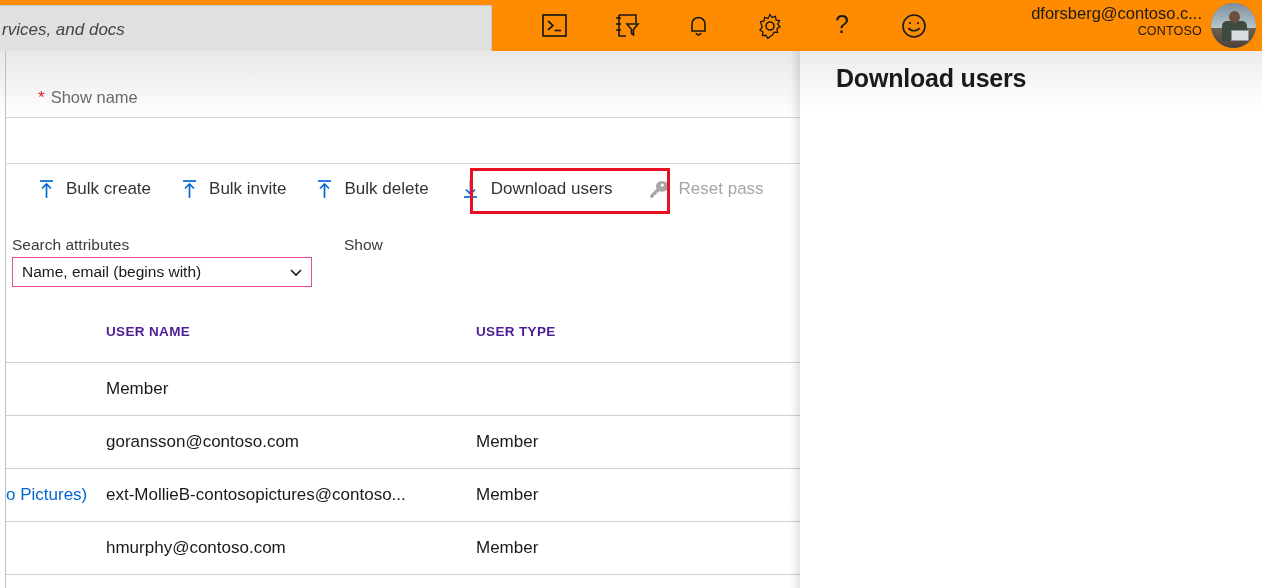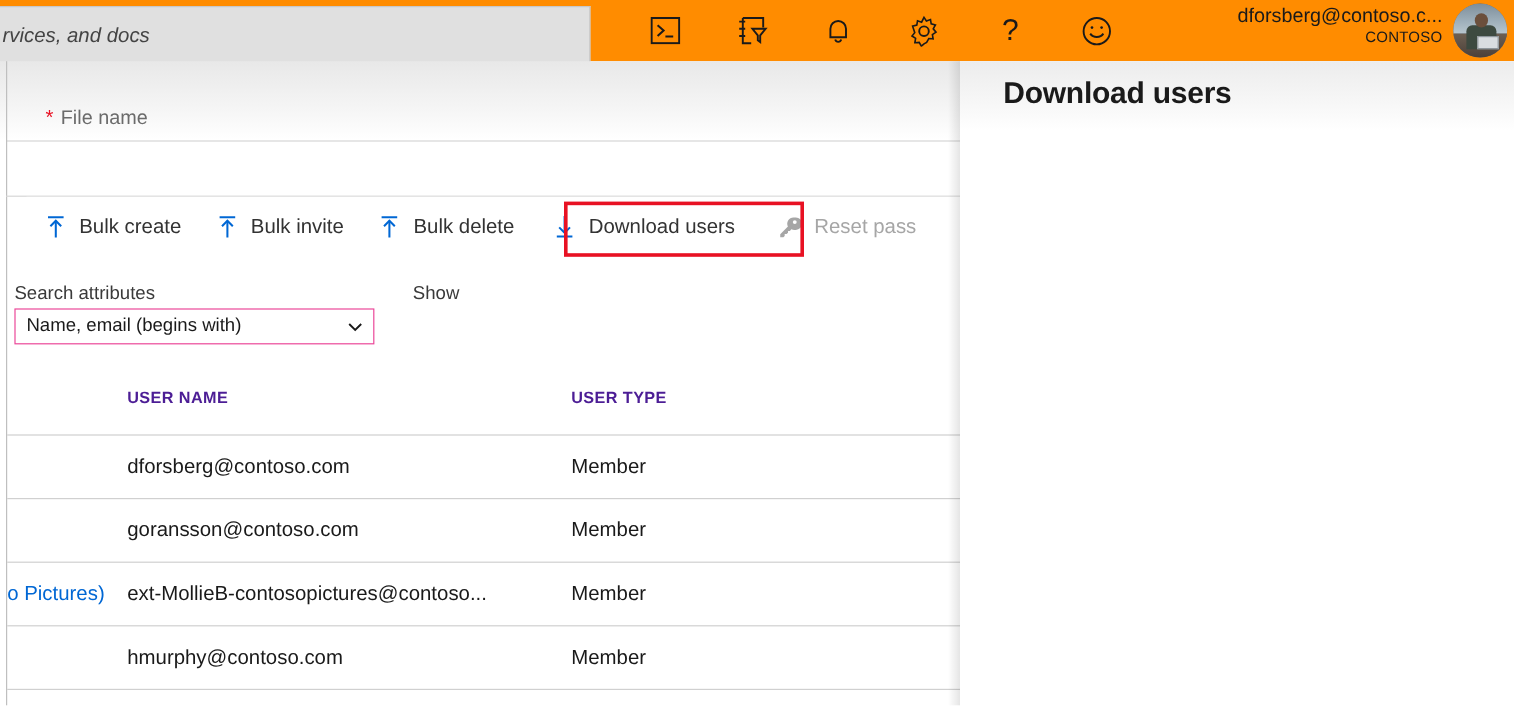--- a/index.html
+++ b/index.html
@@ -374,21 +374,20 @@
 
   <div class="table">
     <div class="th-row">
       <div class="col-a"></div>
       <div class="th col-b">USER NAME</div>
       <div class="th col-c">USER TYPE</div>
     </div>
 
     <div class="tr">
       <div class="cell-a"></div>
-      <div class="cell-b">dforsberg@contoso.com</div>
       <div class="cell-c">Member</div>
     </div>
 
     <div class="tr">
       <div class="cell-a"></div>
       <div class="cell-b">goransson@contoso.com</div>
       <div class="cell-c">Member</div>
     </div>
 
     <div class="tr">
@@ -414,21 +413,21 @@
 
   <div class="blade-close">
     <svg width="21" height="21" viewBox="0 0 21 21" fill="none" stroke="#1a1a1a" stroke-width="1.6">
       <line x1="2.5" y1="2.5" x2="18.5" y2="18.5"></line>
       <line x1="18.5" y1="2.5" x2="2.5" y2="18.5"></line>
     </svg>
   </div>
 
   <div class="req-label">
     <span class="req-star">*</span>
-    <span>File name</span>
+    <span>Show name</span>
   </div>
 
   <div class="fname-input">
     <span>exportUser_2019-8-15</span>
       <span class="caret"></span>
   </div>
 
   <div class="csv-ext">. CSV</div>
 
   <div class="start-btn">

